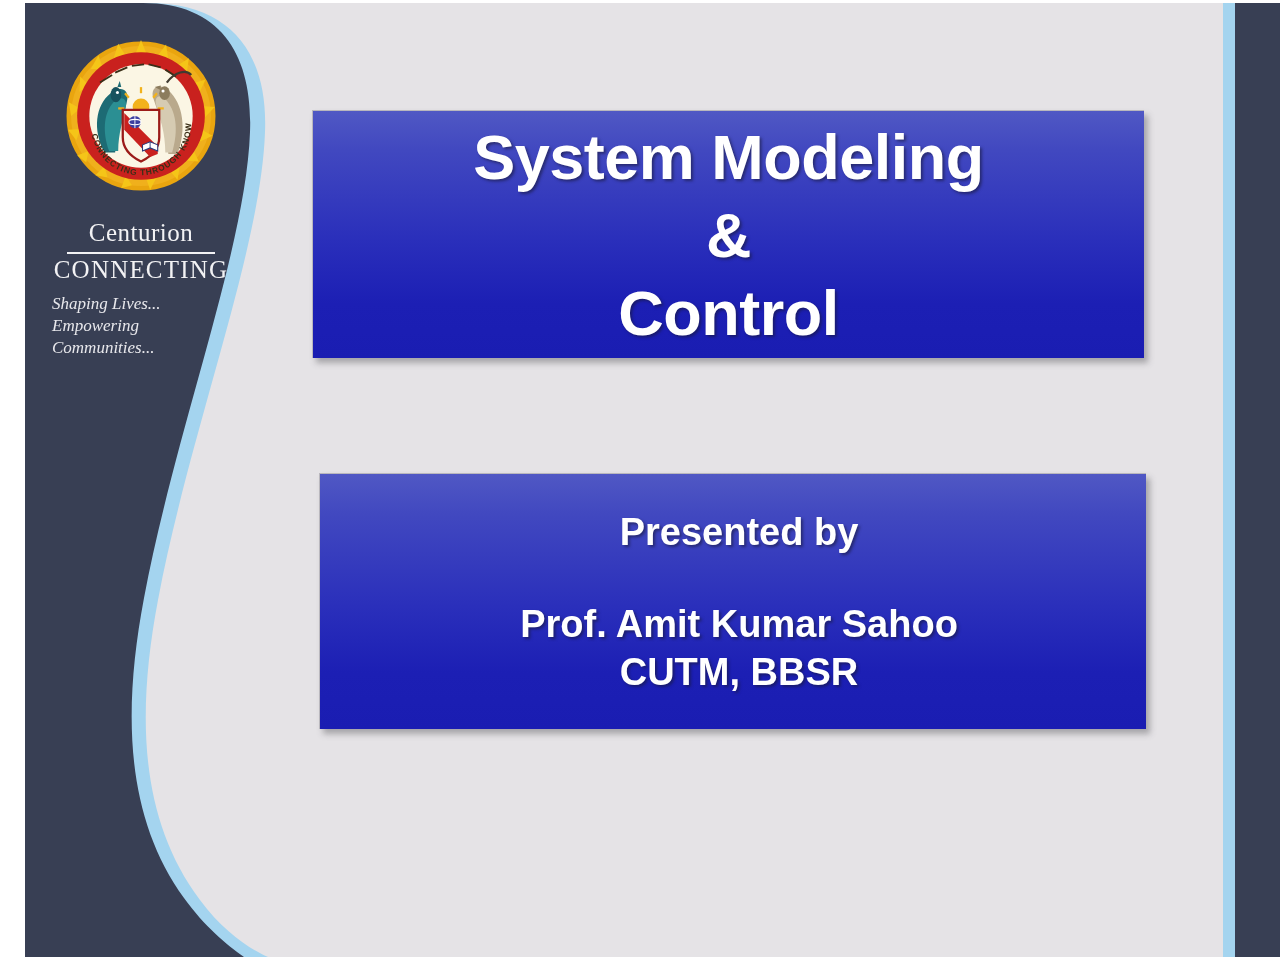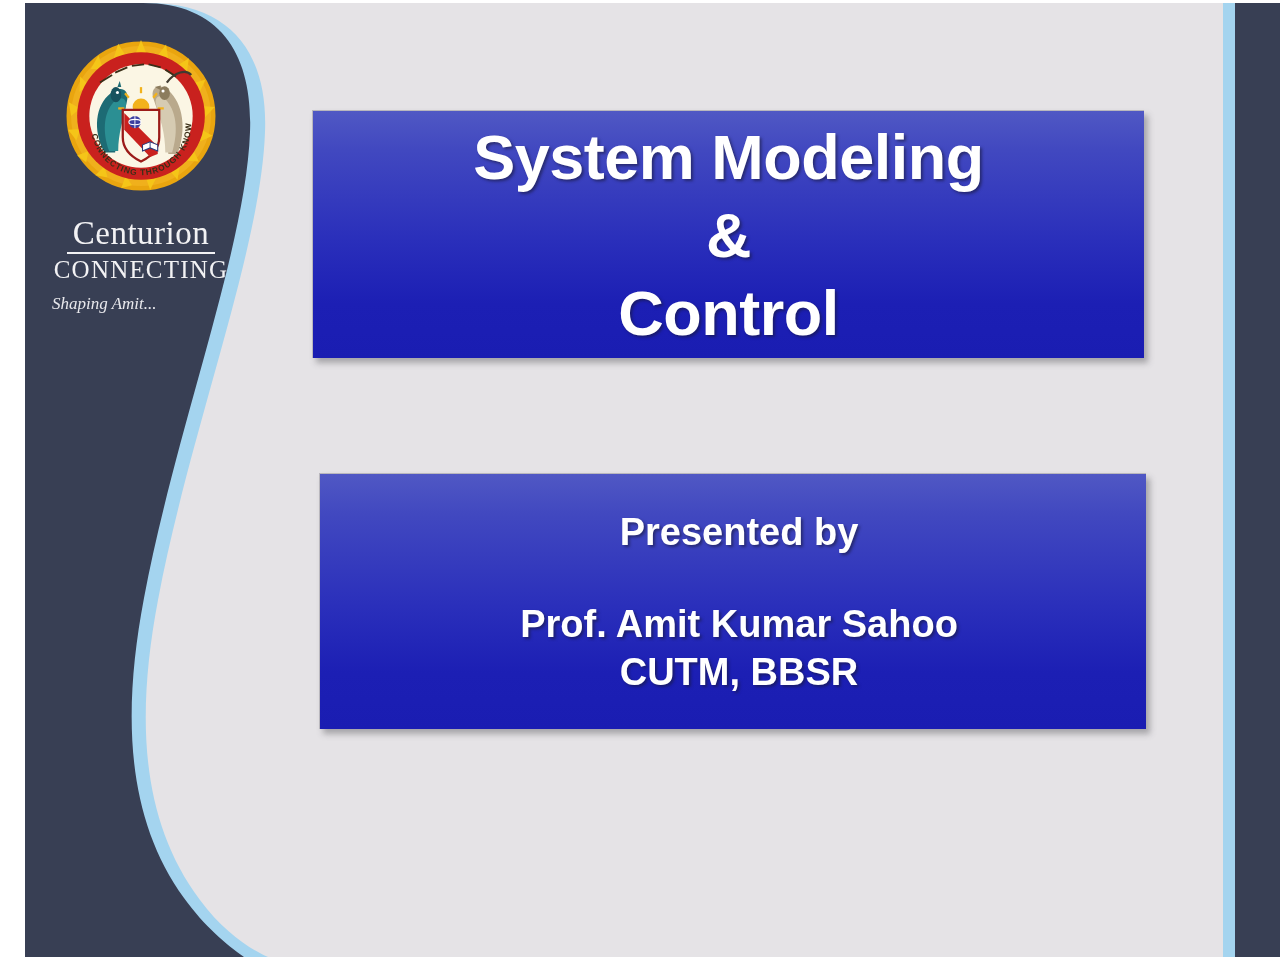--- a/index.html
+++ b/index.html
@@ -71,21 +71,21 @@
   .emblem {
     width: 152px;
     height: 152px;
     margin: 0 auto;
     display: block;
   }
   .uni-name {
     margin-top: 24px;
     color: #f2f2f4;
     font-family: "Liberation Serif", serif;
-    font-size: 33px;
+    font-size: 25px;
     line-height: 34px;
     letter-spacing: 0.5px;
   }
   .uni-name-rule {
     width: 148px;
     height: 2px;
     background: #f2f2f4;
     margin: 2px auto 2px auto;
   }
   .uni-sub {
@@ -268,21 +268,22 @@
         <path id="mottoArc" d="M 34 112 A 66 66 0 0 0 166 112" fill="none"></path>
       </defs>
       <text font-family="Liberation Sans, sans-serif" font-size="11" font-weight="bold" fill="#3a2f18" letter-spacing="1.2">
         <textPath href="#mottoArc" startOffset="6%">CONNECTING THROUGH KNOWLEDGE</textPath>
       </text>
     </svg>
 
     <div class="uni-name">Centurion</div>
     <div class="uni-name-rule"></div>
     <div class="uni-sub">CONNECTING</div>
-    <div class="tagline">Shaping Amit...</div>
+    <div class="tagline">Shaping Lives...</div>
+    <div class="tagline" style="margin-top:0">Empowering Communities...</div>
   </div>
 
   <div id="title-box" class="content-box">
     <div class="title-text">System Modeling
 &amp;
 Control</div>
   </div>
 
   <div id="subtitle-box" class="content-box">
     <div class="sub-line">Presented by</div>

